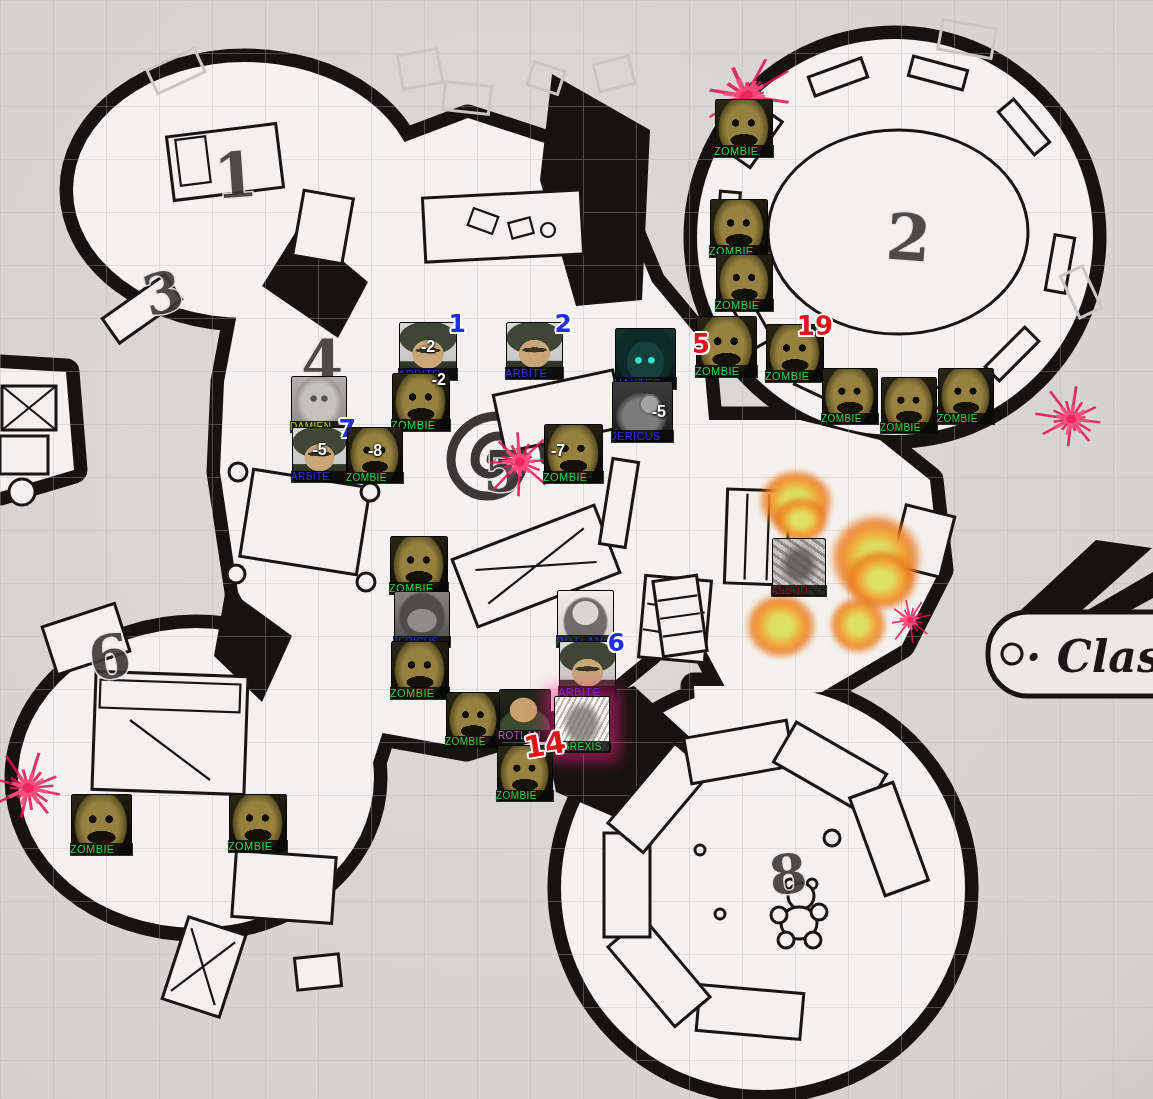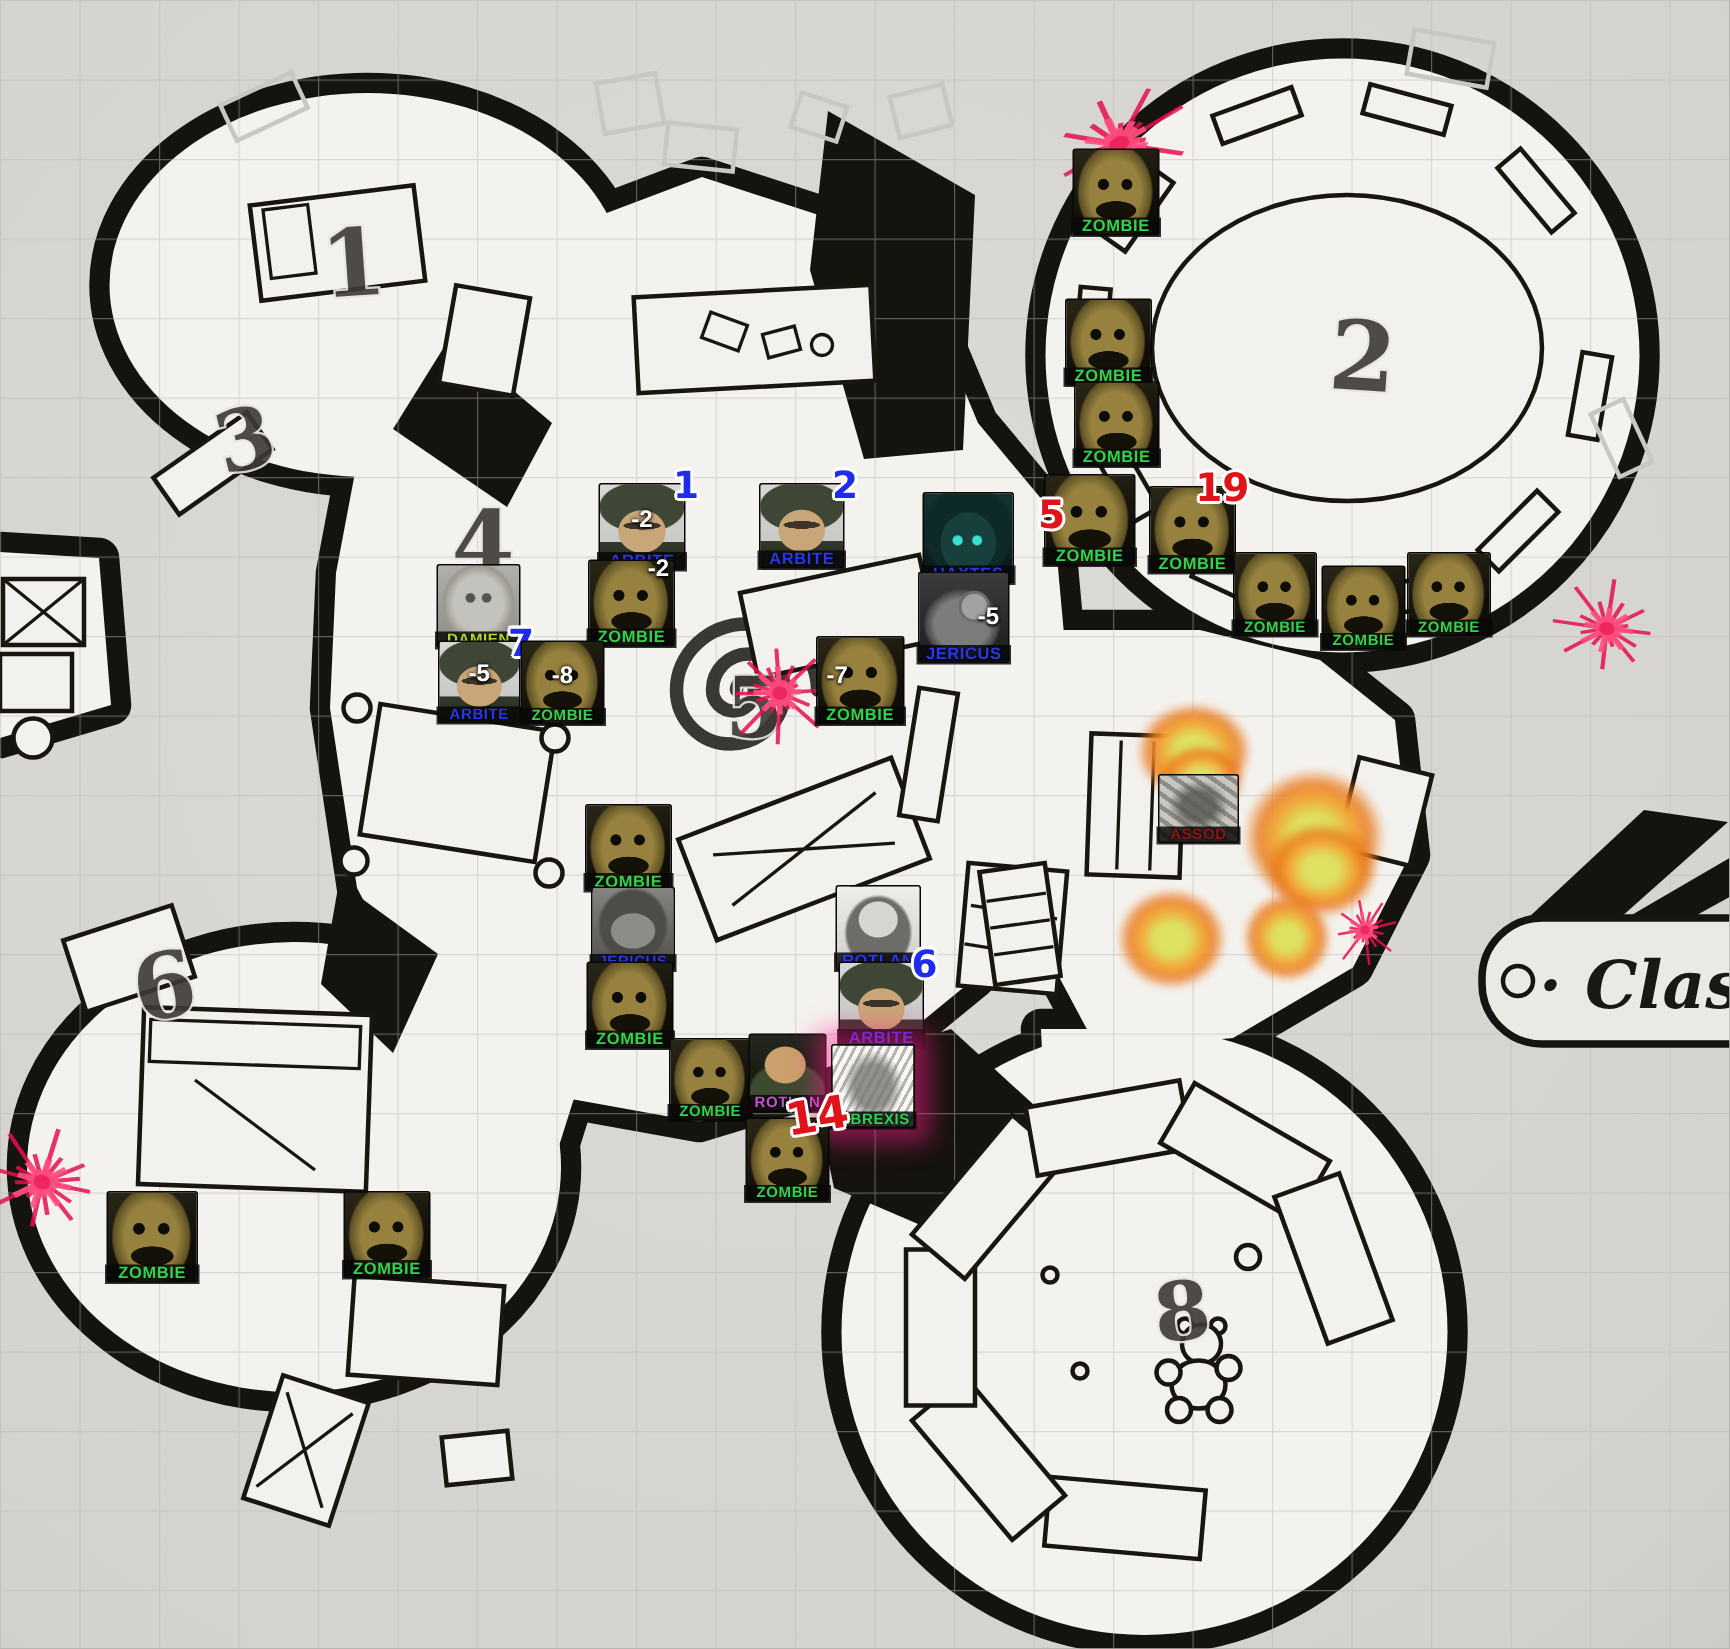--- a/index.html
+++ b/index.html
@@ -13,22 +13,22 @@
   .furn-thin{fill:none;stroke:#18160f;stroke-width:2.2;}
   .furn-light{fill:none;stroke:#c9c7c3;stroke-width:3;}
   .room-num{font-family:"DejaVu Serif",serif;font-weight:700;fill:#3d3a34;opacity:.9;
             stroke:#e8e6e2;stroke-width:3;paint-order:stroke;}
   .banner-text{font-family:"DejaVu Serif",serif;font-weight:700;font-style:italic;fill:#1a1812;}
   
   #effects,#tokens{position:absolute;left:0;top:0;width:100%;height:100%;pointer-events:none;}
   
   .token{position:absolute;box-sizing:border-box;border:1.5px solid #070707;border-radius:2px;
          pointer-events:auto;}
-  .tlabel{position:absolute;left:-2px;right:-2px;bottom:-2px;text-align:center;
-          background:rgba(8,8,8,.84);font-weight:700;letter-spacing:.4px;line-height:1.2;
+  .tlabel{position:absolute;left:-2px;right:-2px;bottom:-2px;
+          background:rgba(8,8,8,.84);font-weight:400;letter-spacing:.4px;line-height:1.2;
           text-shadow:0 0 2px #000;margin-top:38px;}
   .badge{position:absolute;font-family:"DejaVu Sans",sans-serif;font-weight:800;line-height:1;
          text-shadow:2px 0 0 #fff,-2px 0 0 #fff,0 2px 0 #fff,0 -2px 0 #fff,
                      1.5px 1.5px 0 #fff,-1.5px -1.5px 0 #fff,1.5px -1.5px 0 #fff,-1.5px 1.5px 0 #fff;}
   .b-blue{color:#1f2cee;font-size:25px;}
   .b-red{color:#e01418;font-size:26px;}
   .bp-tr{top:-12px;right:-10px;}
   .bp-ml{left:-5px;top:24%;}
   .bp-trr{top:-16px;right:-14px;transform:rotate(-9deg);font-size:30px;}
   .tvalue{position:absolute;color:#fff;font-weight:700;font-size:16px;
@@ -372,18 +372,18 @@
       <div class="token p-zombie" style="left: 497px; top: 745px; width: 56px; height: 56px;">
         <div class="tlabel" style="color: rgb(47, 212, 76); font-size: 10px;">ZOMBIE</div>
         <div class="badge b-red bp-trr">14</div>
       </div>
       <div class="token p-zombie" style="left: 71px; top: 794px; width: 61px; height: 61px;">
         <div class="tlabel" style="color: rgb(47, 212, 76); font-size: 11px;">ZOMBIE</div>
       </div>
       <div class="token p-zombie" style="left: 229px; top: 794px; width: 58px; height: 58px;">
         <div class="tlabel" style="color: rgb(47, 212, 76); font-size: 11px;">ZOMBIE</div>
       </div>
-      <div class="token p-assod" style="left: 772px; top: 516px; width: 54px; height: 46px;">
+      <div class="token p-assod" style="left: 772px; top: 538px; width: 54px; height: 58px;">
         <div class="tlabel" style="color: rgb(143, 22, 22); font-size: 10px;">ASSOD</div>
       </div>
     </div>
 
 </div>
 
 </body></html>

